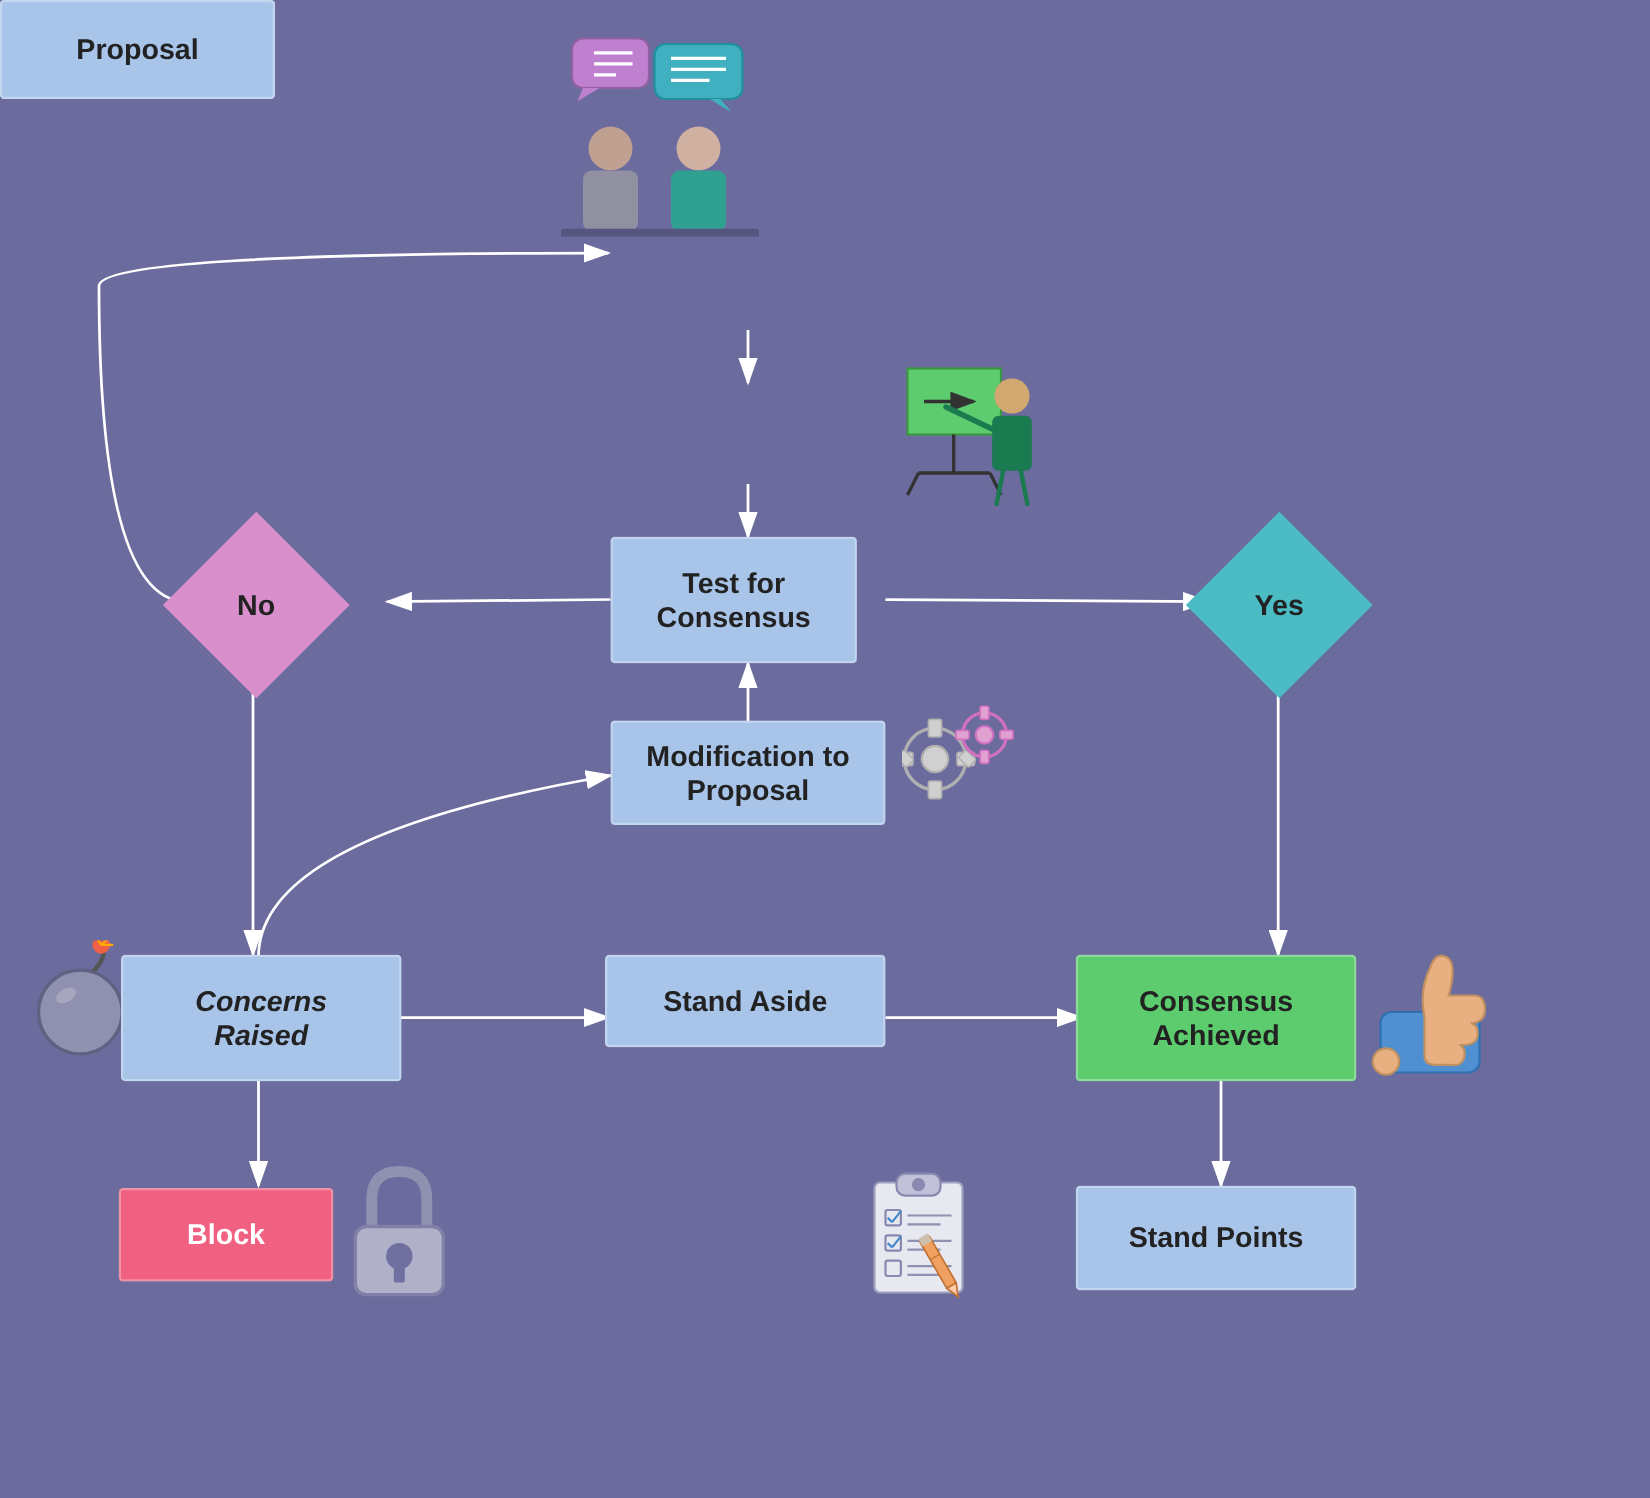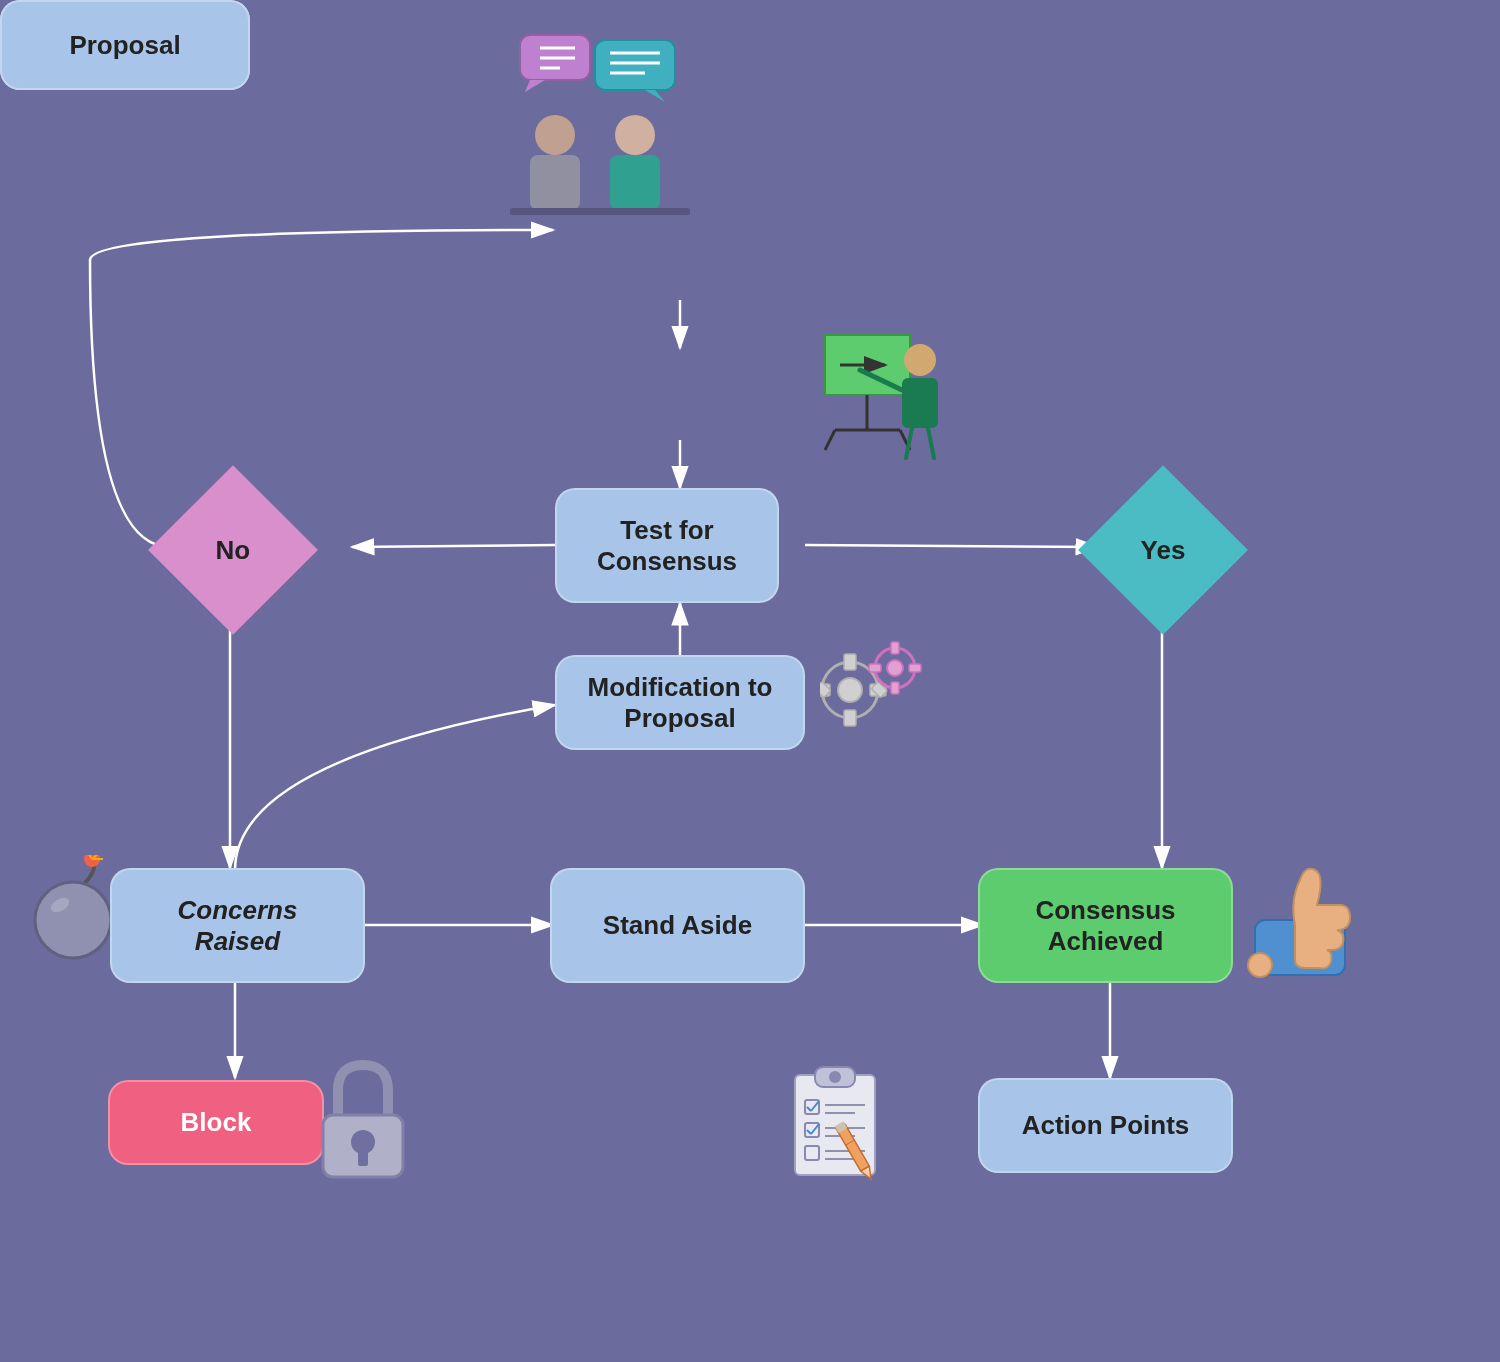--- a/index.html
+++ b/index.html
@@ -20,21 +20,21 @@
     
     .box {
       position: absolute;
       display: flex;
       align-items: center;
       justify-content: center;
       text-align: center;
       font-size: 26px;
       font-weight: 600;
       color: #222;
-      border-radius: 20px;
+      border-radius: 4px;
       border: 2px solid rgba(255,255,255,0.3);
     }
     .box-blue {
       background-color: #a8c4e8;
     }
     .box-green {
       background-color: #5dcc6e;
     }
     .box-pink {
       background-color: #f06080;
@@ -285,52 +285,52 @@
 
     <circle cx="45" cy="65" r="38" fill="#9090b0" stroke="#606080" stroke-width="3"></circle>
 
     <ellipse cx="32" cy="50" rx="10" ry="6" fill="rgba(255,255,255,0.2)" transform="rotate(-30,32,50)"></ellipse>
   </svg>
 
   <div class="box box-blue" id="box-concerns" style="left:110px;top:868px;width:255px;height:115px;font-style:italic;">
     <span>Concerns<br>Raised</span>
   </div>
 
-  <div class="box box-blue" id="box-stand-aside" style="left:550px;top:868px;width:255px;height:115px;">
+  <div class="box box-blue" id="box-stand-aside" style="left:550px;top:868px;width:255px;height:84px;">
     <span>Stand Aside</span>
   </div>
 
   <div class="box box-green" id="box-consensus-achieved" style="left:978px;top:868px;width:255px;height:115px;">
     <span>Consensus<br>Achieved</span>
   </div>
 
   <svg style="position:absolute;top:850px;left:1245px;" width="110" height="130">
 
     <rect x="10" y="70" width="90" height="55" rx="10" fill="#5090d0" stroke="#3070b0" stroke-width="2"></rect>
     <circle cx="15" cy="115" r="12" fill="#e8b080" stroke="#c09060" stroke-width="2"></circle>
 
     <path d="M 50 75 Q 45 50 55 30 Q 60 15 70 20 Q 80 25 72 55 L 95 55 Q 105 55 105 68 Q 105 78 95 80 L 92 80 Q 100 82 98 93 Q 96 100 86 100 L 82 100 Q 88 102 86 112 Q 83 120 74 118 L 60 118 Q 50 118 50 110 Z" fill="#e8b080" stroke="#c09060" stroke-width="2"></path>
   </svg>
 
-  <div class="box box-pink" id="box-block" style="left:108px;top:1080px;width:216px;height:85px;">
+  <div class="box box-pink" id="box-block" style="left:108px;top:1080px;width:195px;height:85px;">
     <span>Block</span>
   </div>
 
   <svg style="position:absolute;top:1060px;left:318px;" width="90" height="120">
 
     <path d="M 20 55 L 20 30 Q 20 5 45 5 Q 70 5 70 30 L 70 55" fill="none" stroke="#9090b0" stroke-width="10" stroke-linecap="round"></path>
 
     <rect x="5" y="55" width="80" height="62" rx="10" fill="#b0b0c8" stroke="#8080a8" stroke-width="3"></rect>
 
     <circle cx="45" cy="82" r="12" fill="#7070a0"></circle>
     <rect x="40" y="88" width="10" height="18" rx="2" fill="#7070a0"></rect>
   </svg>
 
   <div class="box box-blue" id="box-action-points" style="left:978px;top:1078px;width:255px;height:95px;">
-    <span>Action Points</span>
+    <span>Stand Points</span>
   </div>
 
   <svg style="position:absolute;top:1055px;left:780px;" width="130" height="140">
 
     <rect x="15" y="20" width="80" height="100" rx="5" fill="#e8e8f0" stroke="#a0a0c0" stroke-width="2"></rect>
 
     <rect x="35" y="12" width="40" height="20" rx="8" fill="#c0c0d8" stroke="#8888b0" stroke-width="2"></rect>
 
     <circle cx="55" cy="22" r="6" fill="#8888b0"></circle>
 

